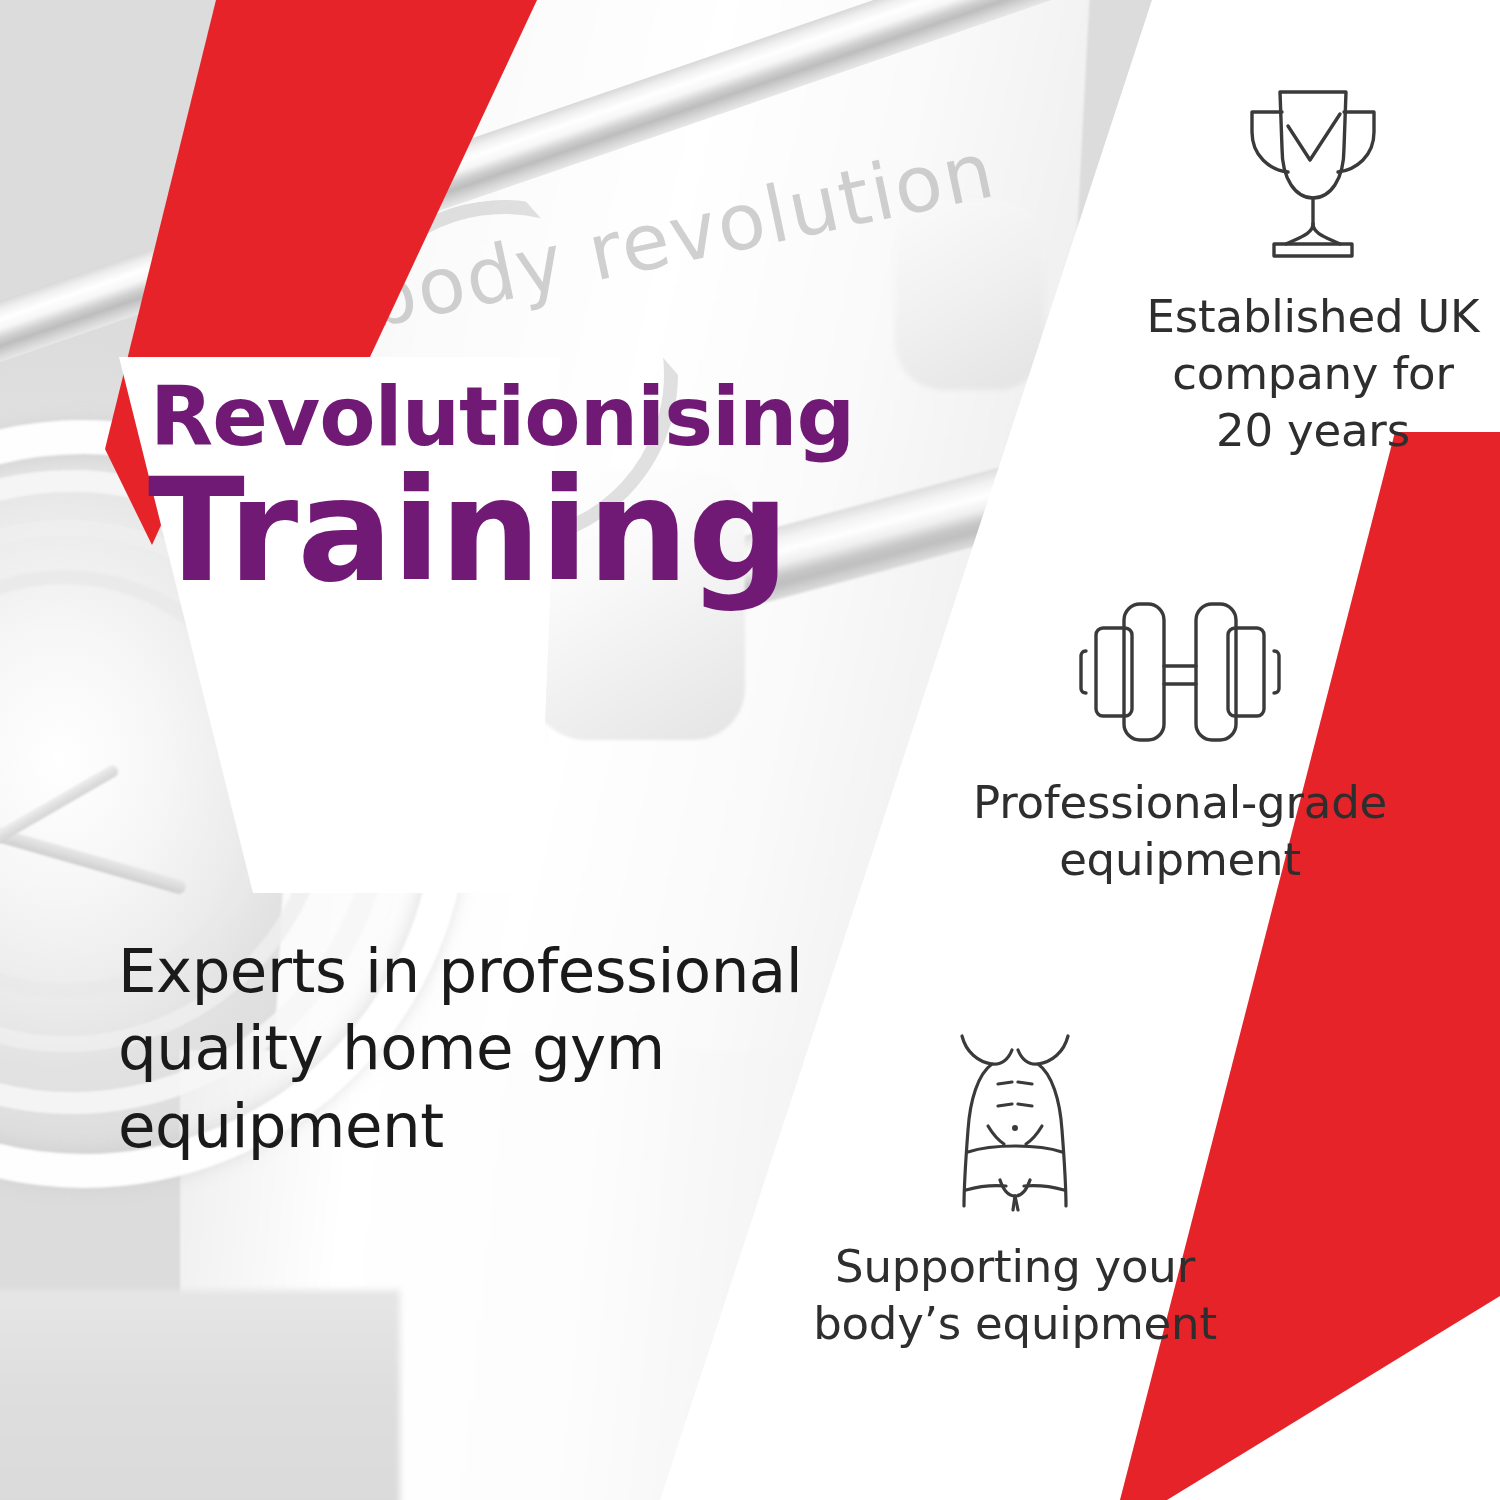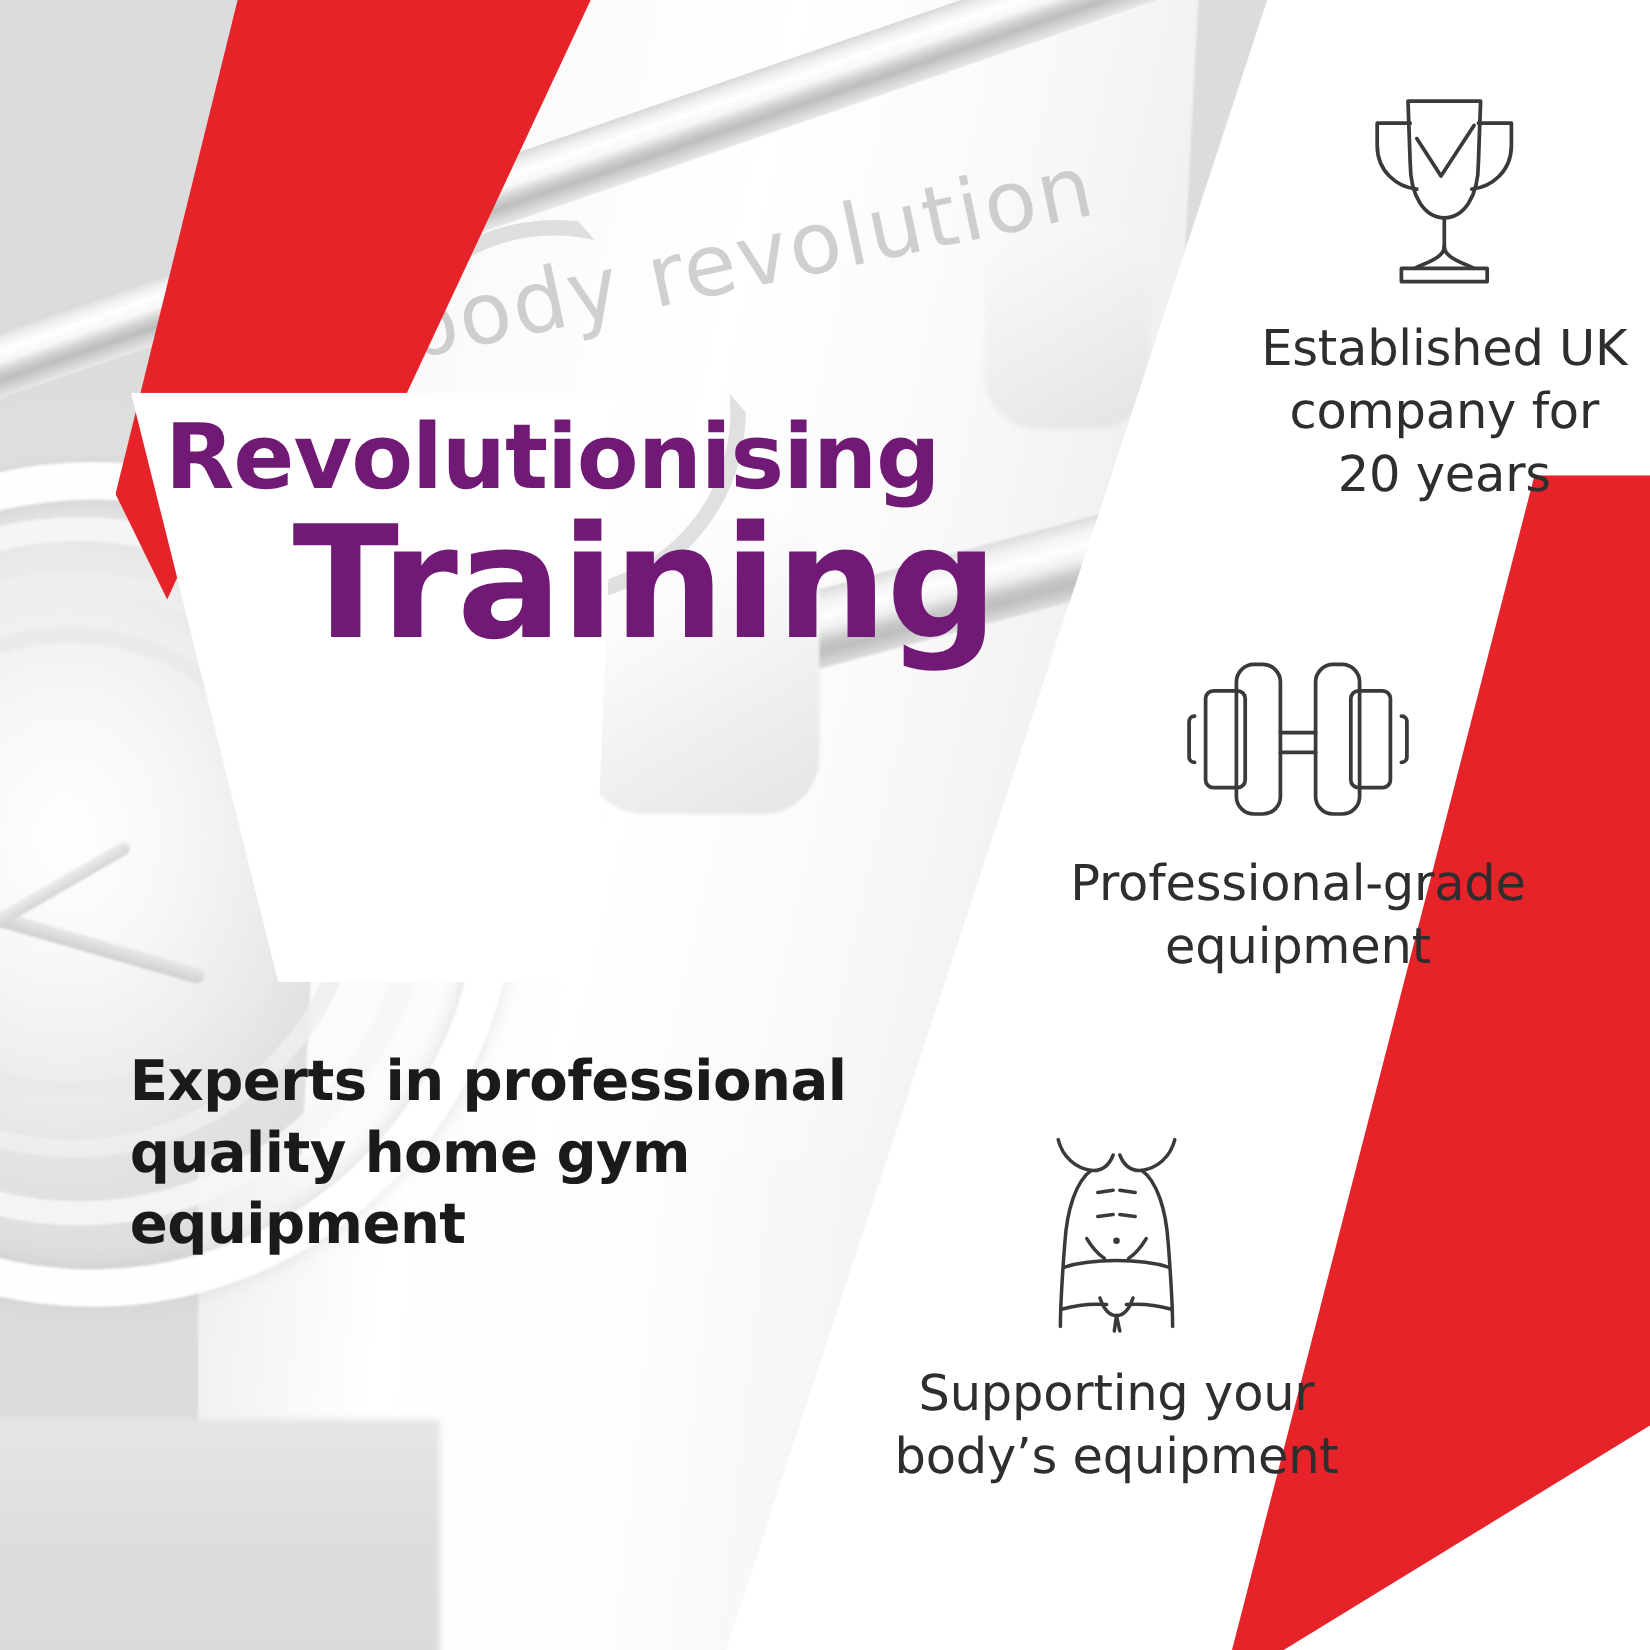--- a/index.html
+++ b/index.html
@@ -194,32 +194,32 @@
   .headline .line {
     color: #701a75;
     line-height: 0.96;
     white-space: nowrap;
     font-family: "DejaVu Sans", "Liberation Sans", sans-serif;
     font-weight: 700;
     letter-spacing: -1px;
   }
   .headline .l1 { font-size: 82px; margin-left: 2px; }
   .headline .l2 { font-size: 142px; margin-left: 62px; margin-top: 24px; }
-  .headline .l3 { font-size: 142px; margin-left: 118px; margin-top: 6px; }
+  .headline .l3 { font-size: 142px; margin-top: 6px; }
 
   .subhead {
     position: absolute;
     left: 118px;
-    top: 952px;
+    top: 932px;
     width: 720px;
     z-index: 6;
     color: #1a1a1a;
-    font-size: 51px;
+    font-size: 61px;
     line-height: 1.27;
-    font-weight: 700;
+    font-weight: 400;
     letter-spacing: -0.5px;
     font-family: "DejaVu Sans", "Liberation Sans", sans-serif;
   }
 
   
   .features { position: absolute; inset: 0; z-index: 7; }
   .feature {
     position: absolute;
     text-align: center;
     color: #2b2b2b;

